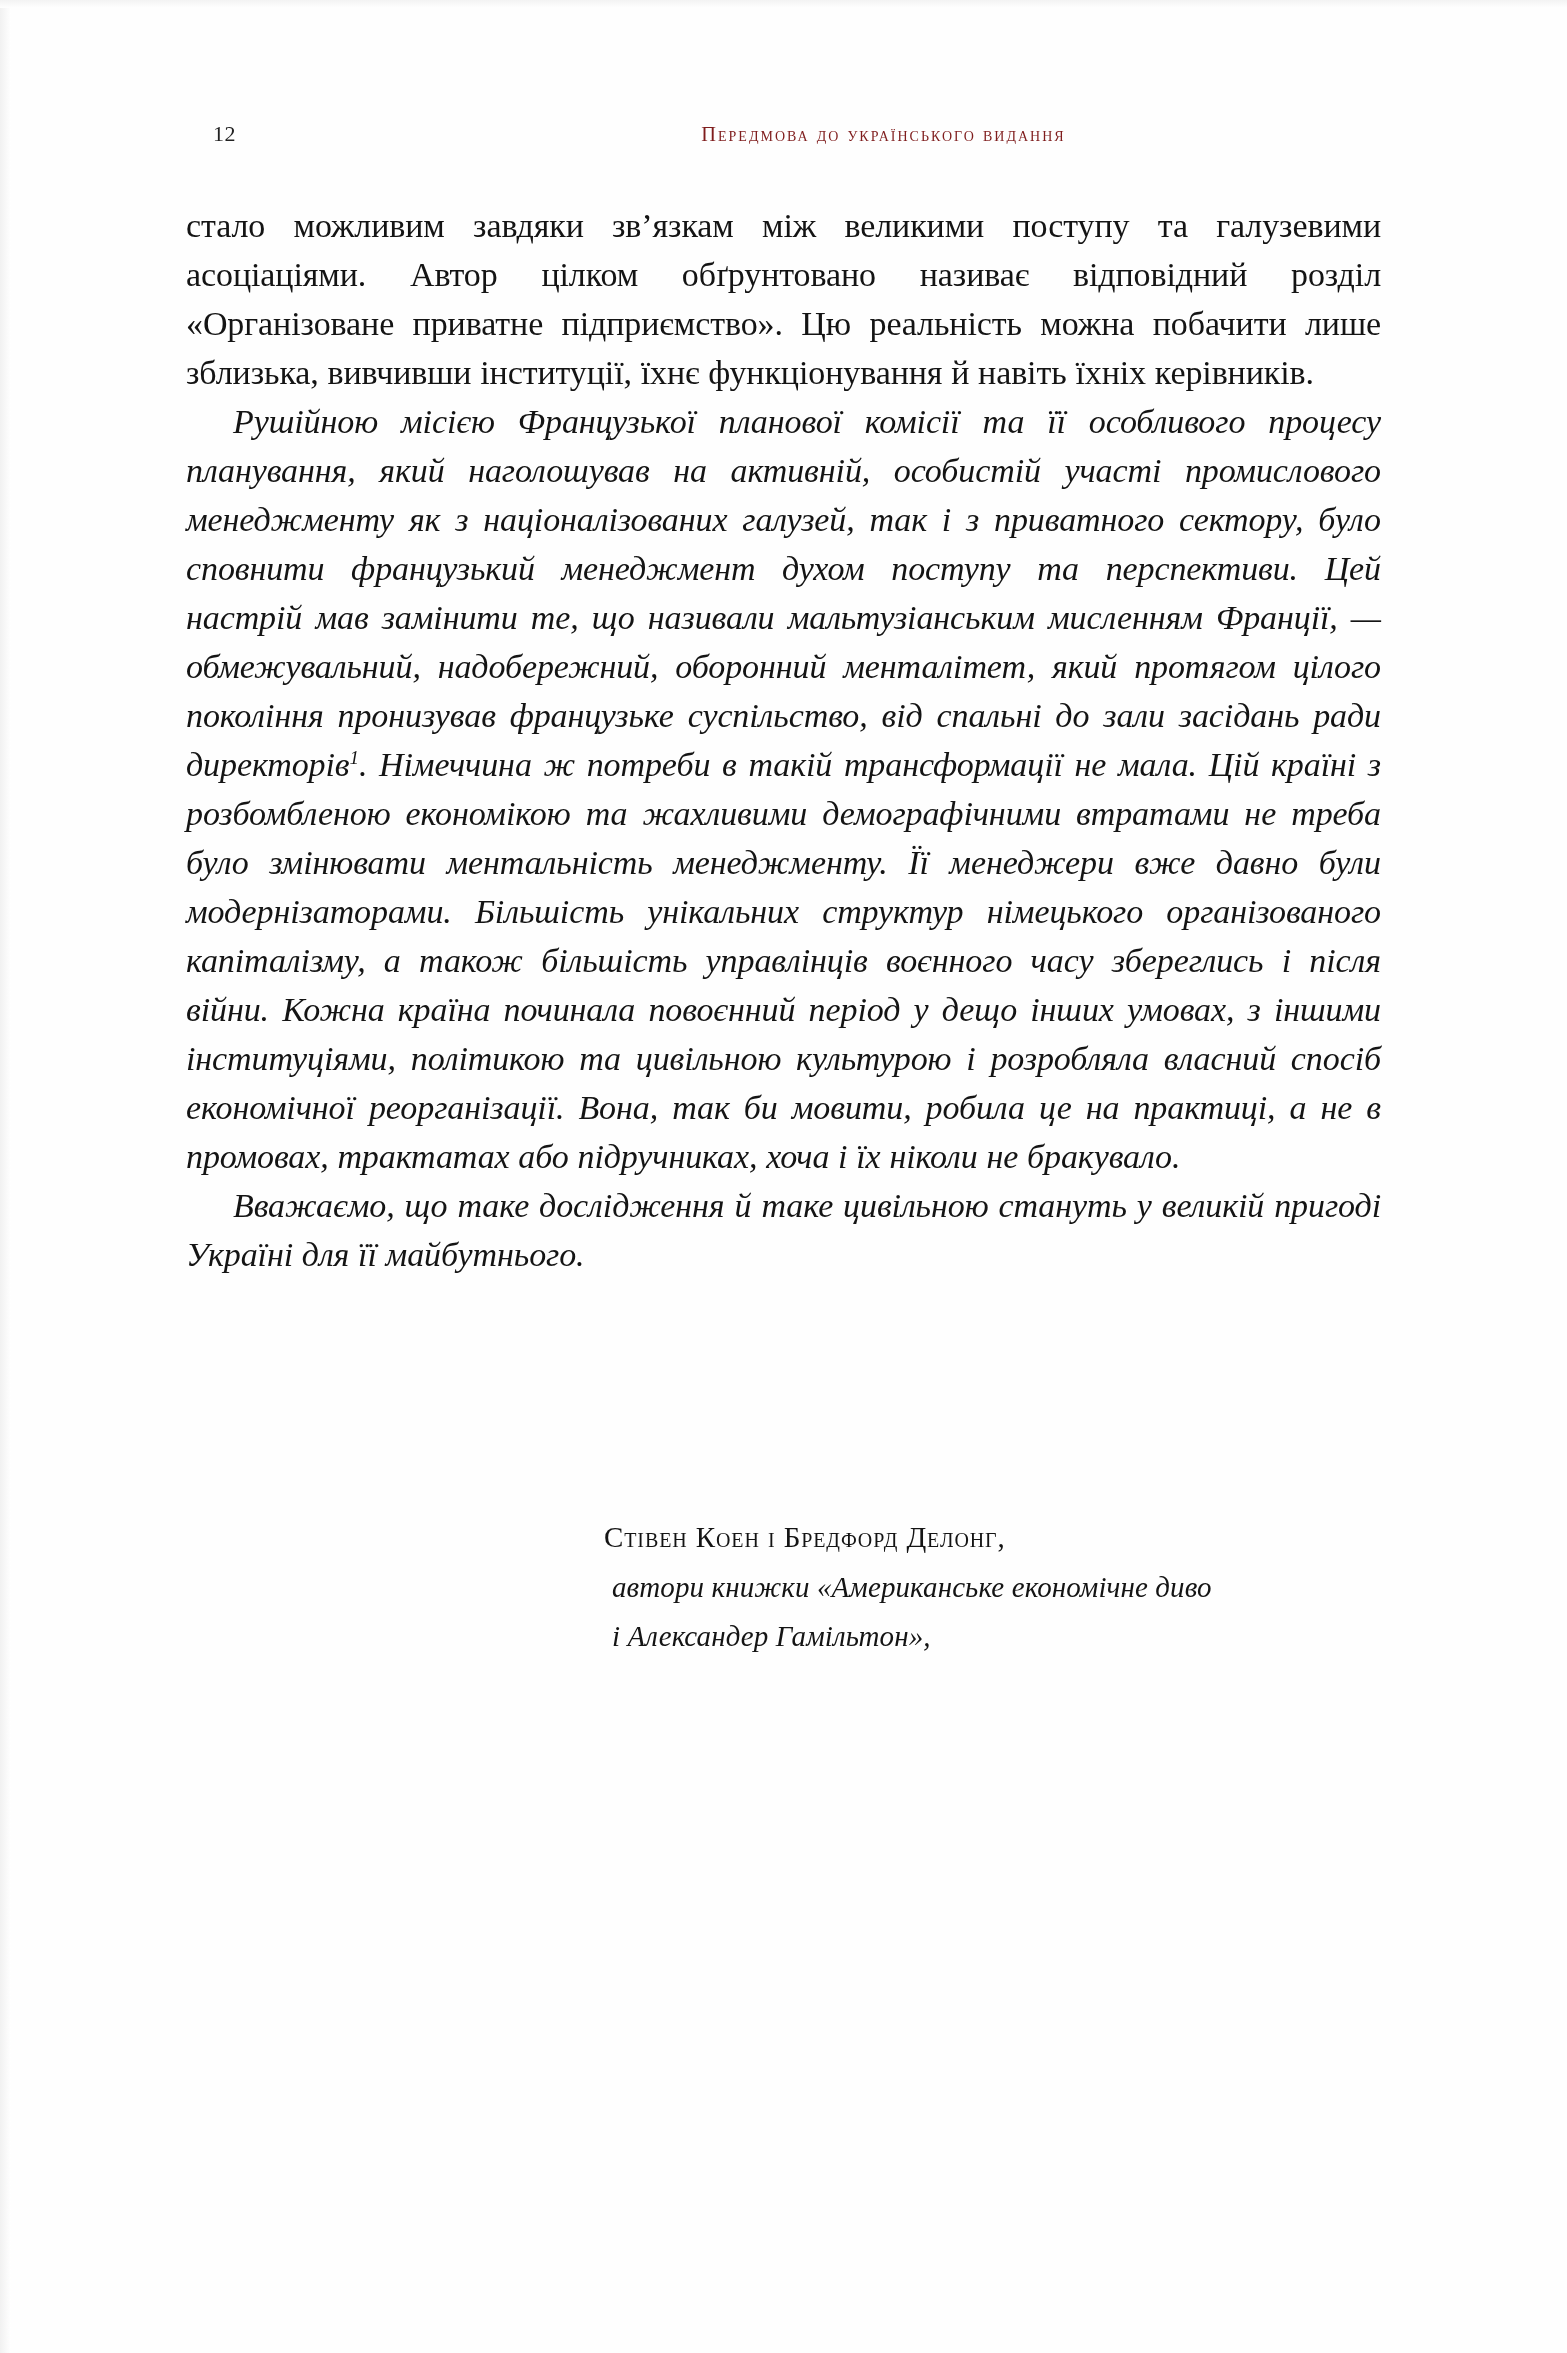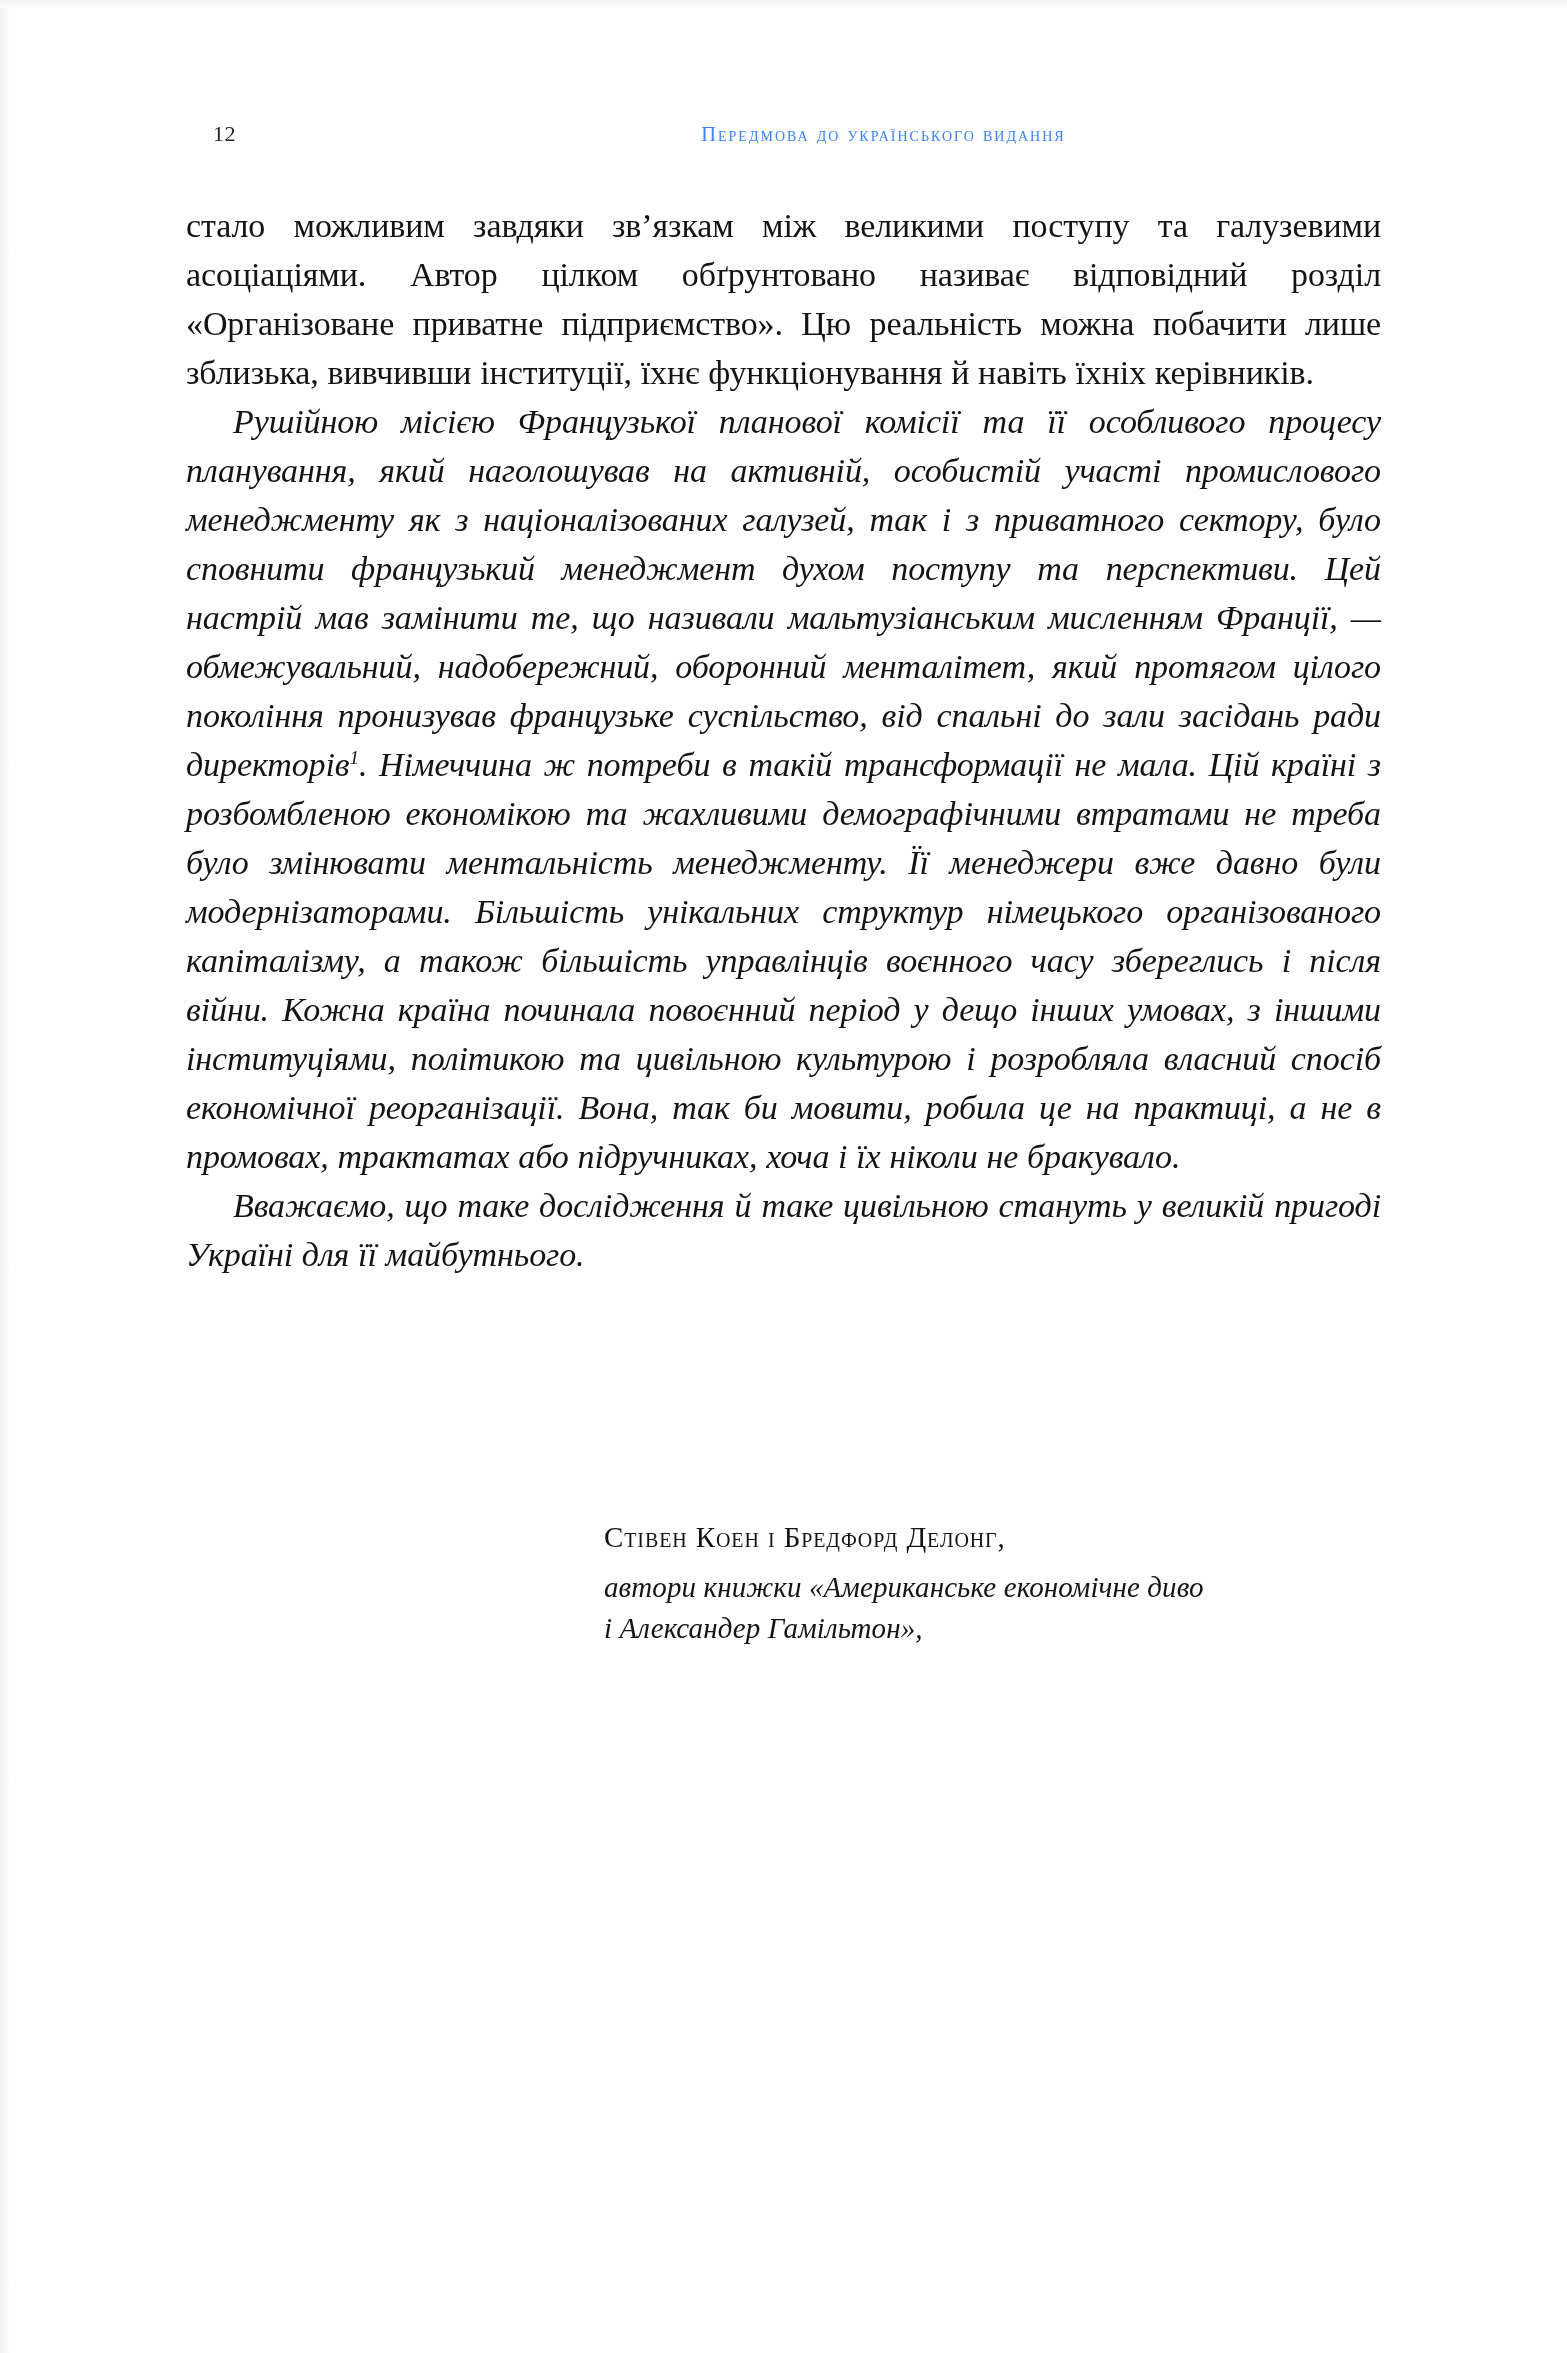--- a/index.html
+++ b/index.html
@@ -56,21 +56,21 @@
     width: 245px;
     margin-left: 27px;
   }
   .head-title {
     flex: 1;
     text-align: center;
     font-size: 20.4px;
     letter-spacing: 2px;
     font-variant: small-caps;
     text-transform: lowercase;
-    color: #3b82f6;
+    color: #7f1d1d;
     padding-right: 73px;
   }
   .head-title::first-letter {
     text-transform: uppercase;
   }
 
   
   .textblock {
     position: absolute;
     left: 186px;
@@ -114,21 +114,21 @@
     font-variant: small-caps;
     letter-spacing: 0.9px;
     color: #141414;
     margin: 0 0 9px 0;
   }
   .sig-line {
     font-size: 29px;
     line-height: 41px;
     font-style: italic;
     color: #141414;
-    margin: 0;
+    margin: 8px;
     letter-spacing: 0.1px;
   }
   .sig-line.date {
     margin-top: 4.9px;
   }
 </style>
 </head>
 <body>
 
 <div class="page">

